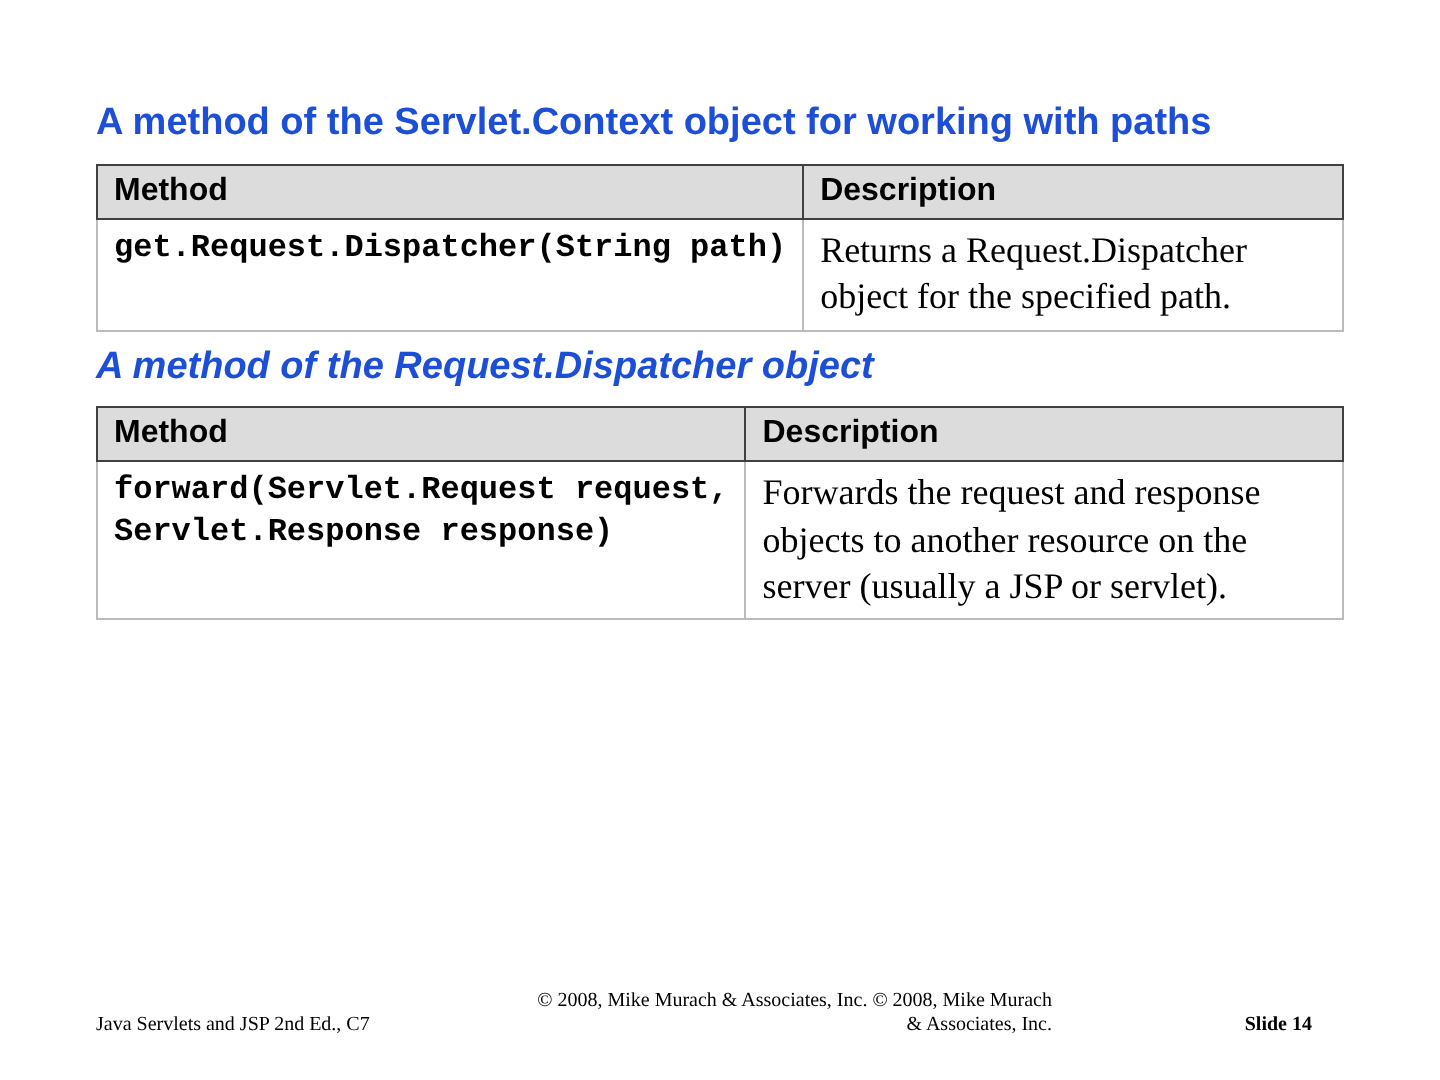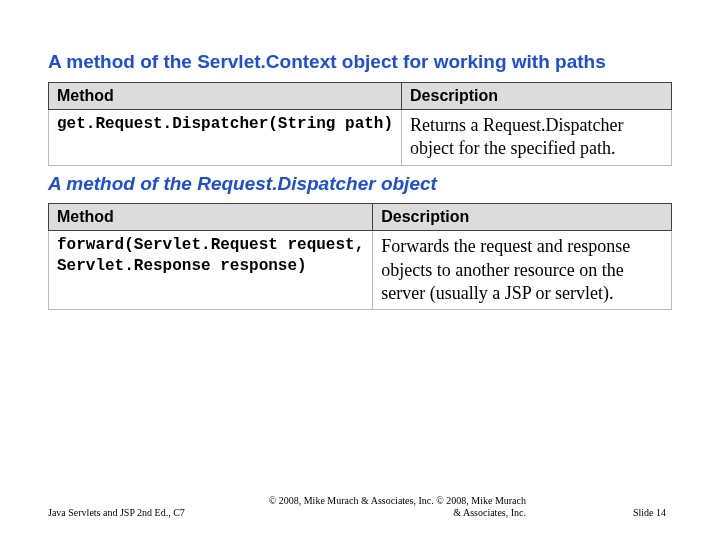--- a/index.html
+++ b/index.html
@@ -76,22 +76,23 @@
       left: 50%;
       transform: translateX(-50%);
       bottom: 0;
       text-align: right;
       width: 260px;
       line-height: 1.15;
       margin-left: 36px;
     }
     .footer-right {
       position: absolute;
-      right: 54px;
+      right: 64px;
       bottom: 0;
+      font-weight: bold;
     }
   </style>
 </head>
 <body>
 
 <div class="heading">A method of the Servlet.Context object for working with paths</div>
 
 <table>
   <thead>
     <tr>

